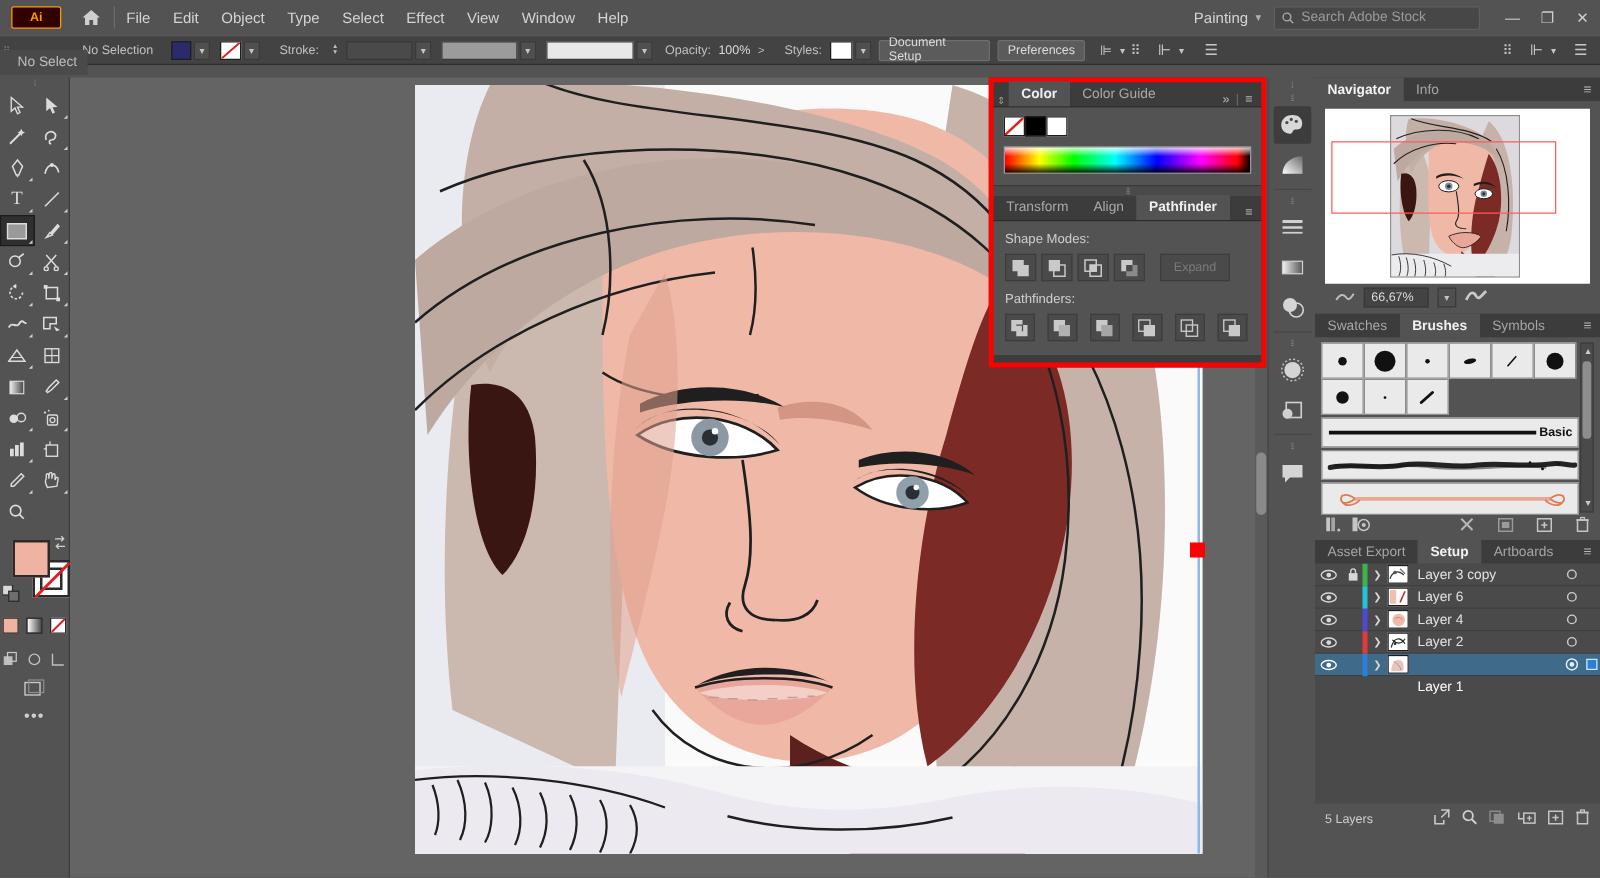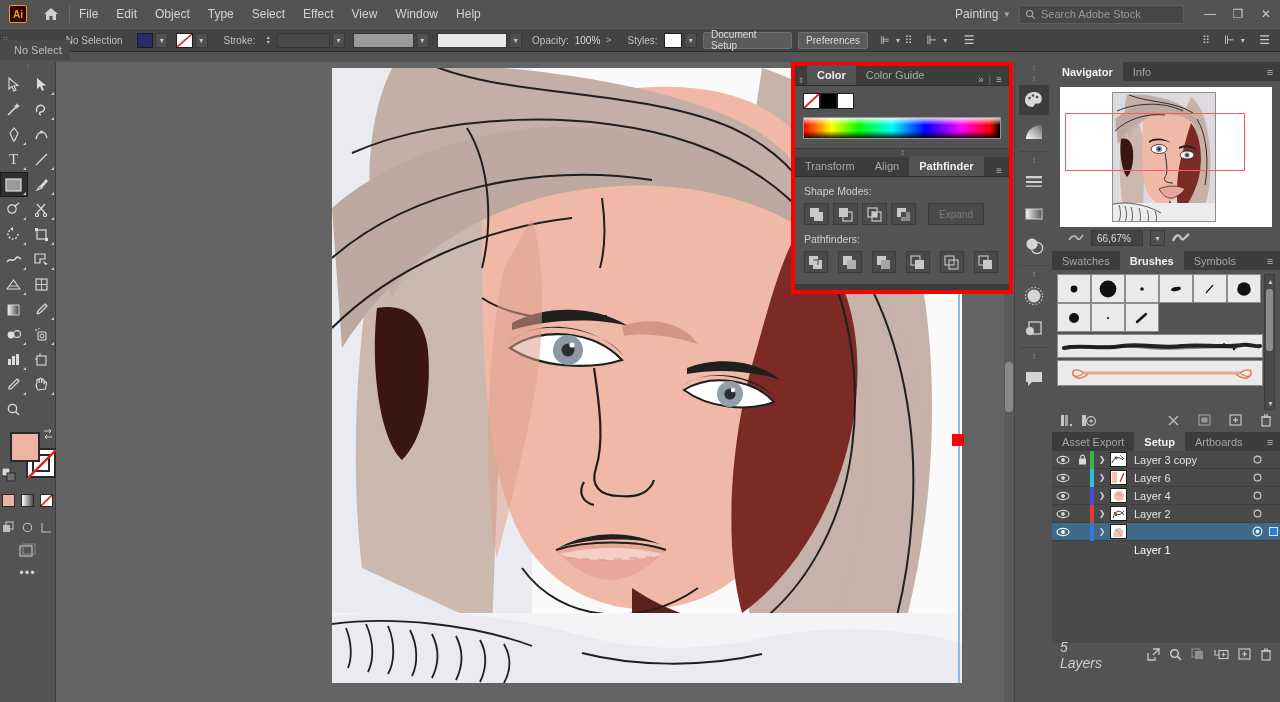--- a/index.html
+++ b/index.html
@@ -10,21 +10,21 @@
     font-size:11px;
     color:#c8c8c8;
     position:relative;
   }
   
   #menubar{
     position:absolute; left:0; top:0; width:1280px; height:28px;
     background:#535353; display:flex; align-items:center;
   }
   #ai-logo{
-    width:18px;height:18px;margin-left:9px;background:#310000;
+    width:40px;height:18px;margin-left:9px;background:#310000;
     border:1px solid #ff9a00;border-radius:2px;color:#ff9a00;
     font-size:10px;font-weight:bold;display:flex;align-items:center;justify-content:center;
   }
   #home-icon{ margin-left:14px; width:20px;height:20px;display:flex;align-items:center;justify-content:center;}
   .menu-item{ padding:4px 9px; color:#d4d4d4; font-size:12px; cursor:default;}
   #menu-sep{ width:1px;height:18px;background:#6b6b6b;margin-left:8px;}
   #ws-switch{ margin-left:auto; display:flex;align-items:center;}
   #ws-name{ font-size:12px;color:#d4d4d4;padding:3px 6px;}
   #ws-caret{ font-size:9px;margin-right:10px;color:#b0b0b0;}
   #stock-search{
@@ -165,21 +165,21 @@
   .ly-row.selected{ background:#3f6a8a;}
   .ly-eye{ width:22px;display:flex;align-items:center;justify-content:center;}
   .ly-lock{ width:16px;display:flex;align-items:center;justify-content:center;}
   .ly-color{ width:4px;height:18px;}
   .ly-arrow{ width:16px;display:flex;align-items:center;justify-content:center;color:#d5d5d5;font-size:8px;}
   .ly-thumb{ width:17px;height:15px;background:#fff;border:1px solid #1c1c1c;overflow:hidden;position:relative;}
   .ly-name{ flex:1;padding-left:7px;font-size:11px;color:#e2e2e2;}
   .ly-target{ width:18px;display:flex;align-items:center;justify-content:center;}
   .ly-sel{ width:14px;display:flex;align-items:center;justify-content:center;}
   #ly-foot{ height:24px;display:flex;align-items:center;padding:0 8px;background:#535353;gap:9px;}
-  #ly-count{ font-size:14px;color:#cfcfcf;margin-right:17px;font-style:italic;}
+  #ly-count{ font-size:10px;color:#cfcfcf;margin-right:17px;}
   .ico{ display:inline-flex;align-items:center;justify-content:center;}
 </style>
 </head>
 <body>
 
 <div id="menubar">
   <div id="ai-logo">Ai</div>
   <div id="home-icon">
     <svg width="16" height="16" viewBox="0 0 16 16">
         <path d="M8 2 L15 8 L13 8 L13 14 L9.5 14 L9.5 10 L6.5 10 L6.5 14 L3 14 L3 8 L1 8 Z" fill="#cfcfcf"></path>
@@ -903,20 +903,26 @@
           <svg width="6" height="6">
             <circle cx="3" cy="3" r="1.1" fill="#111"></circle>
           </svg>
         </div>
       <div class="br-cell">
           <svg width="16" height="14">
             <line x1="3" y1="11" x2="12" y2="3" stroke="#111" stroke-width="2.4" stroke-linecap="round"></line>
           </svg>
         </div>
       <div class="br-wide">
+        <svg width="195" height="20" style="margin-left:5px;">
+            <line x1="0" y1="10" x2="192" y2="10" stroke="#111" stroke-width="3"></line>
+          </svg>
+        <span style="position:absolute;right:4px;color:#111;font-size:10px;font-weight:bold;background:#eaeaea;padding-left:2px;">Basic</span>
+      </div>
+      <div class="br-wide">
         <svg width="200" height="22" style="margin-left:4px;">
           <path d="M2 13 C20 9 40 15 60 11 C80 8 100 14 120 11 C140 9 160 13 180 10 C188 9 194 12 198 11" fill="none" stroke="#111" stroke-width="4" stroke-linecap="round" opacity="0.92"></path>
           <path d="M6 11 C30 14 55 9 85 13 C115 16 145 10 175 13" fill="none" stroke="#111" stroke-width="2" opacity="0.5"></path>
           <circle cx="162" cy="9" r="1" fill="#111"></circle>
             <circle cx="172" cy="14" r="1.2" fill="#111"></circle>
             <circle cx="185" cy="10" r="0.9" fill="#111"></circle>
         </svg>
       </div>
       <div class="br-wide" style="height:26px;">
         <svg width="200" height="24" style="margin-left:4px;">

